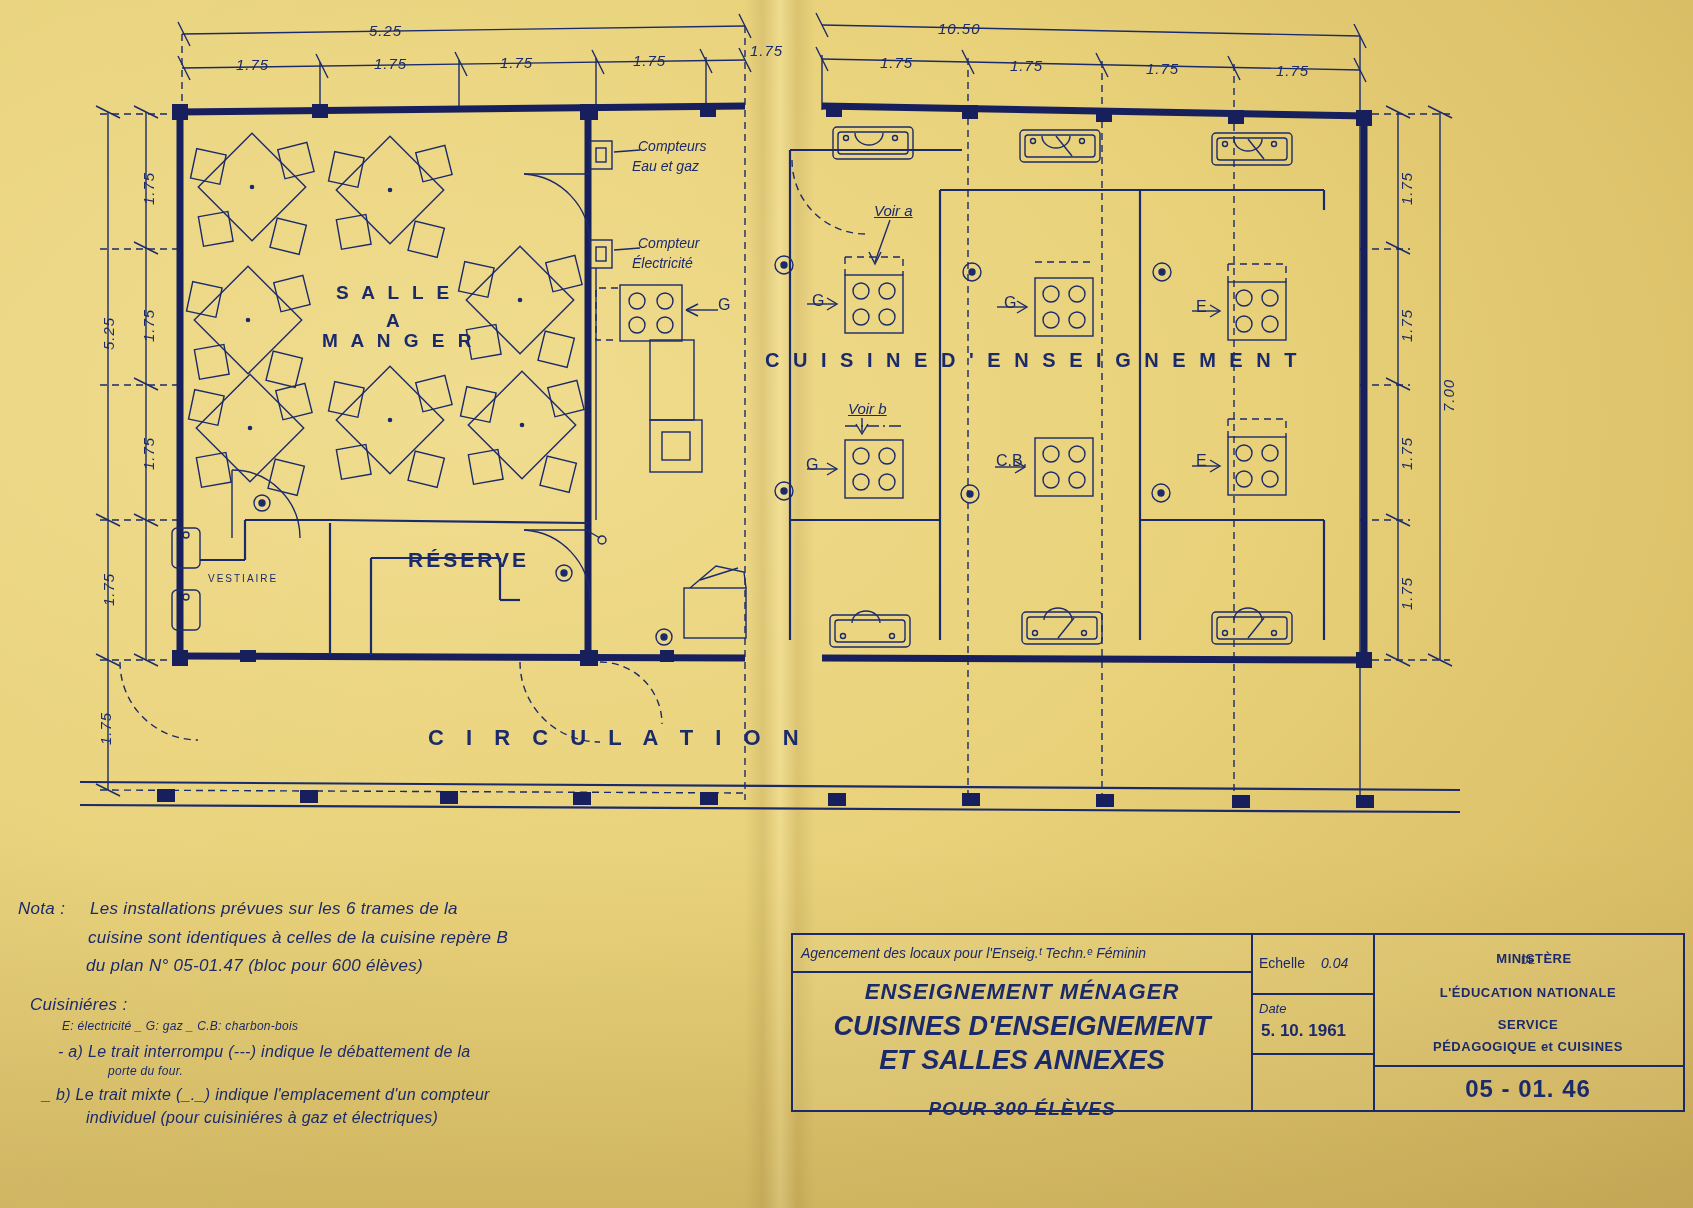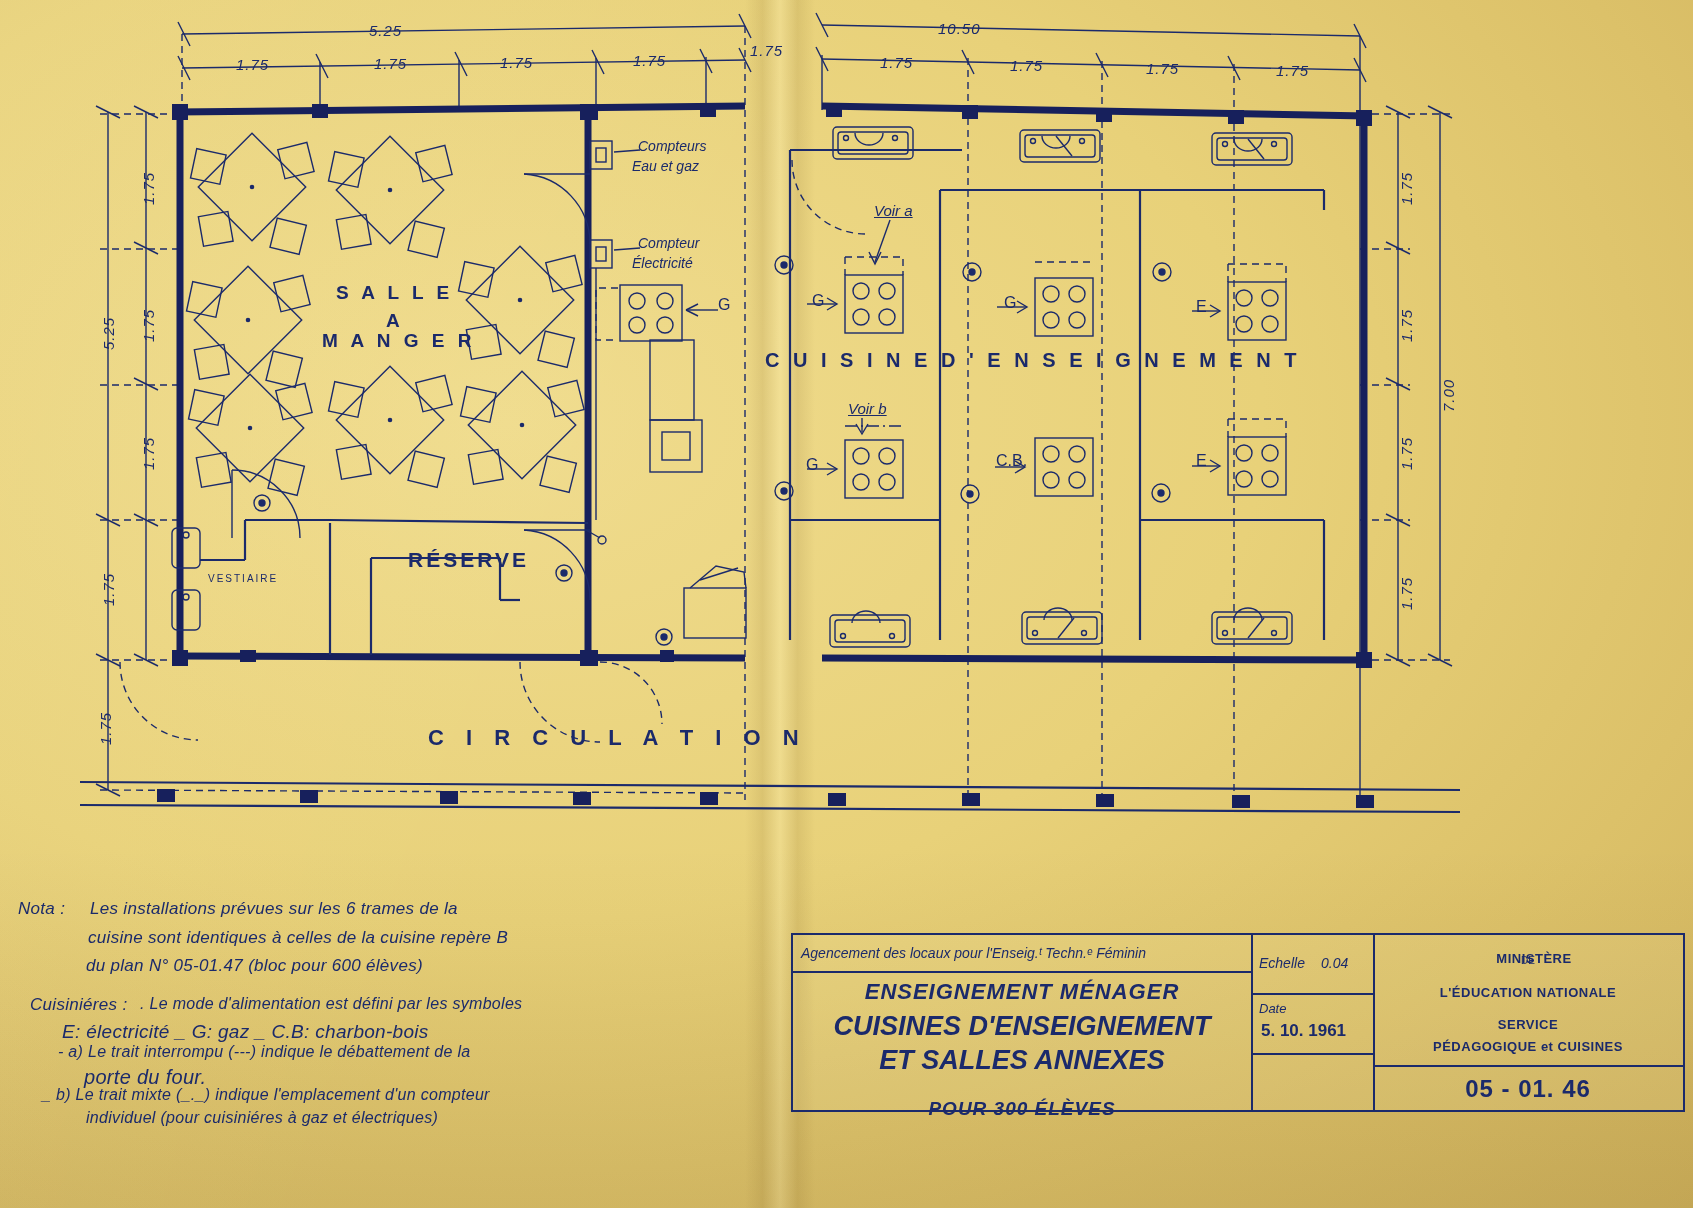--- a/index.html
+++ b/index.html
@@ -543,44 +543,43 @@
   <div class="txt" style="left:806px;top:456px;font-size:16px">G</div>
   <div class="txt" style="left:996px;top:452px;font-size:16px">C.B.</div>
   <div class="txt" style="left:1196px;top:452px;font-size:16px">E</div>
 
   <div class="txt note" style="left:18px;top:896px">Nota :</div>
   <div class="txt note" style="left:90px;top:896px">Les installations prévues sur les 6 trames de la</div>
   <div class="txt note" style="left:88px;top:925px">cuisine sont identiques à celles de la cuisine repère B</div>
   <div class="txt note" style="left:86px;top:953px">du plan N° 05-01.47 (bloc pour 600 élèves)</div>
 
   <div class="txt note" style="left:30px;top:992px">Cuisiniéres :</div>
-  <div class="txt note" style="left:140px;top:992px;font-size:16px">. Le mode d'alimentation est défini par les symboles</div>
-  <div class="txt note" style="left:62px;top:1017px;font-size:19px">E: électricité _ G: gaz _ C.B: charbon-bois</div>
+  <div class="txt note" style="left:62px;top:1017px;font-size:12px">E: électricité _ G: gaz _ C.B: charbon-bois</div>
   <div class="txt note" style="left:58px;top:1040px;font-size:16px">- a) Le trait interrompu (---) indique le débattement de la</div>
-  <div class="txt note" style="left:84px;top:1062px;font-size:20px">porte du four.</div>
+  <div class="txt note" style="left:108px;top:1062px;font-size:12px">porte du four.</div>
   <div class="txt note" style="left:42px;top:1083px;font-size:16px">_ b) Le trait mixte (_._) indique l'emplacement d'un compteur</div>
   <div class="txt note" style="left:86px;top:1106px;font-size:16px">individuel (pour cuisiniéres à gaz et électriques)</div>
 
   <div class="cart">
 
     <div class="cartline" style="left:0;top:36px;width:458px;height:2px"></div>
     <div class="cartline" style="left:458px;top:0;width:2px;height:175px"></div>
     <div class="cartline" style="left:580px;top:0;width:2px;height:175px"></div>
     <div class="cartline" style="left:458px;top:58px;width:122px;height:2px"></div>
     <div class="cartline" style="left:458px;top:118px;width:122px;height:2px"></div>
     <div class="cartline" style="left:580px;top:130px;width:310px;height:2px"></div>
 
     <div class="txt t1" style="left:8px;top:10px;position:absolute;color:#1b2a6b">Agencement des locaux pour l'Enseig.ᵗ Techn.ᵉ Féminin</div>
 
     <div style="position:absolute;left:0;top:44px;width:458px;color:#1b2a6b" class="center t2">ENSEIGNEMENT MÉNAGER</div>
     <div style="position:absolute;left:0;top:76px;width:458px;color:#1b2a6b" class="center t3">CUISINES D'ENSEIGNEMENT</div>
     <div style="position:absolute;left:0;top:110px;width:458px;color:#1b2a6b" class="center t3">ET SALLES ANNEXES</div>
     <div style="position:absolute;left:0;top:163px;width:458px;color:#1b2a6b" class="center t4">POUR 300 ÉLÈVES</div>
 
-    <div style="position:absolute;left:466px;top:20px;color:#1b2a6b;font-size:14px;font-style:italic">Echelle</div>
+    <div style="position:absolute;left:466px;top:20px;color:#1b2a6b;font-size:14px;">Echelle</div>
     <div style="position:absolute;left:528px;top:20px;color:#1b2a6b;font-size:14px;font-style:italic">0.04</div>
     <div style="position:absolute;left:466px;top:66px;color:#1b2a6b;font-size:13px;font-style:italic">Date</div>
     <div style="position:absolute;left:468px;top:86px;color:#1b2a6b;font-size:17px;font-weight:bold">5. 10. 1961</div>
 
     <div style="position:absolute;left:580px;top:16px;width:322px;color:#1b2a6b" class="center t6">MINISTÈRE</div>
     <div style="position:absolute;left:580px;top:20px;width:310px;color:#1b2a6b;font-size:10px" class="center">DE</div>
     <div style="position:absolute;left:580px;top:50px;width:310px;color:#1b2a6b" class="center t6">L'ÉDUCATION NATIONALE</div>
     <div style="position:absolute;left:580px;top:82px;width:310px;color:#1b2a6b" class="center t6">SERVICE</div>
     <div style="position:absolute;left:580px;top:104px;width:310px;color:#1b2a6b" class="center t6">PÉDAGOGIQUE et CUISINES</div>
     <div style="position:absolute;left:580px;top:140px;width:310px;color:#1b2a6b" class="center t7">05 - 01. 46</div>

